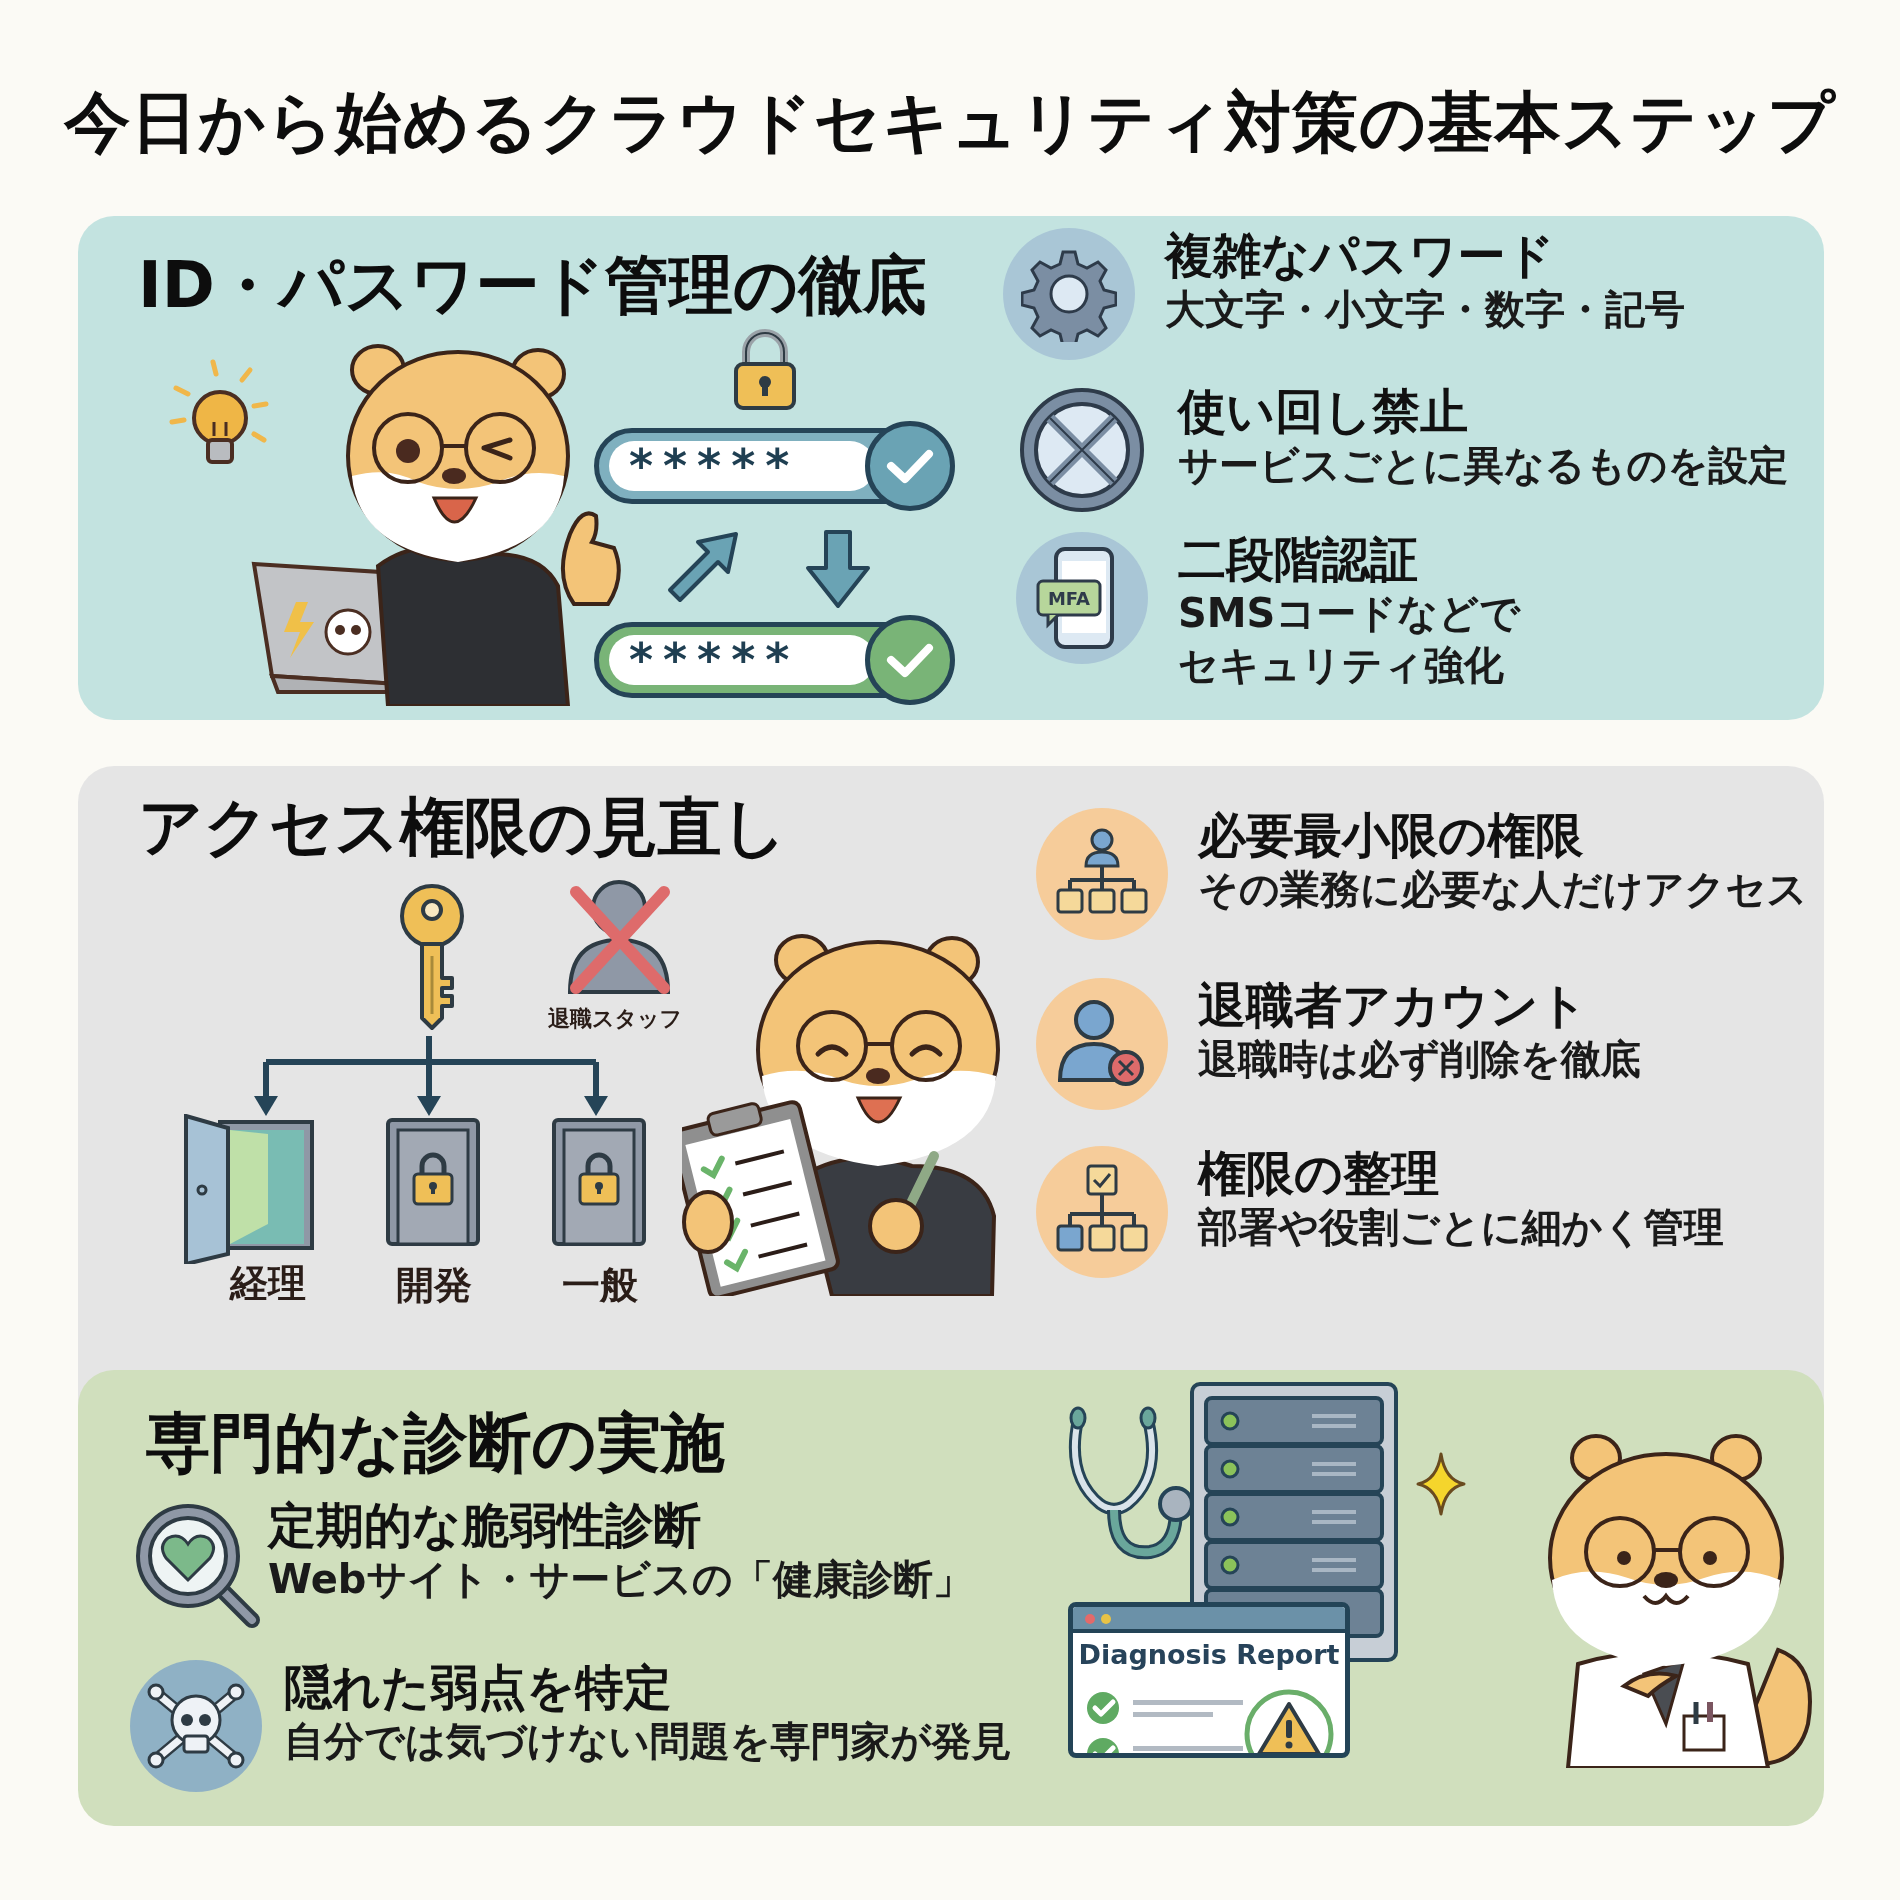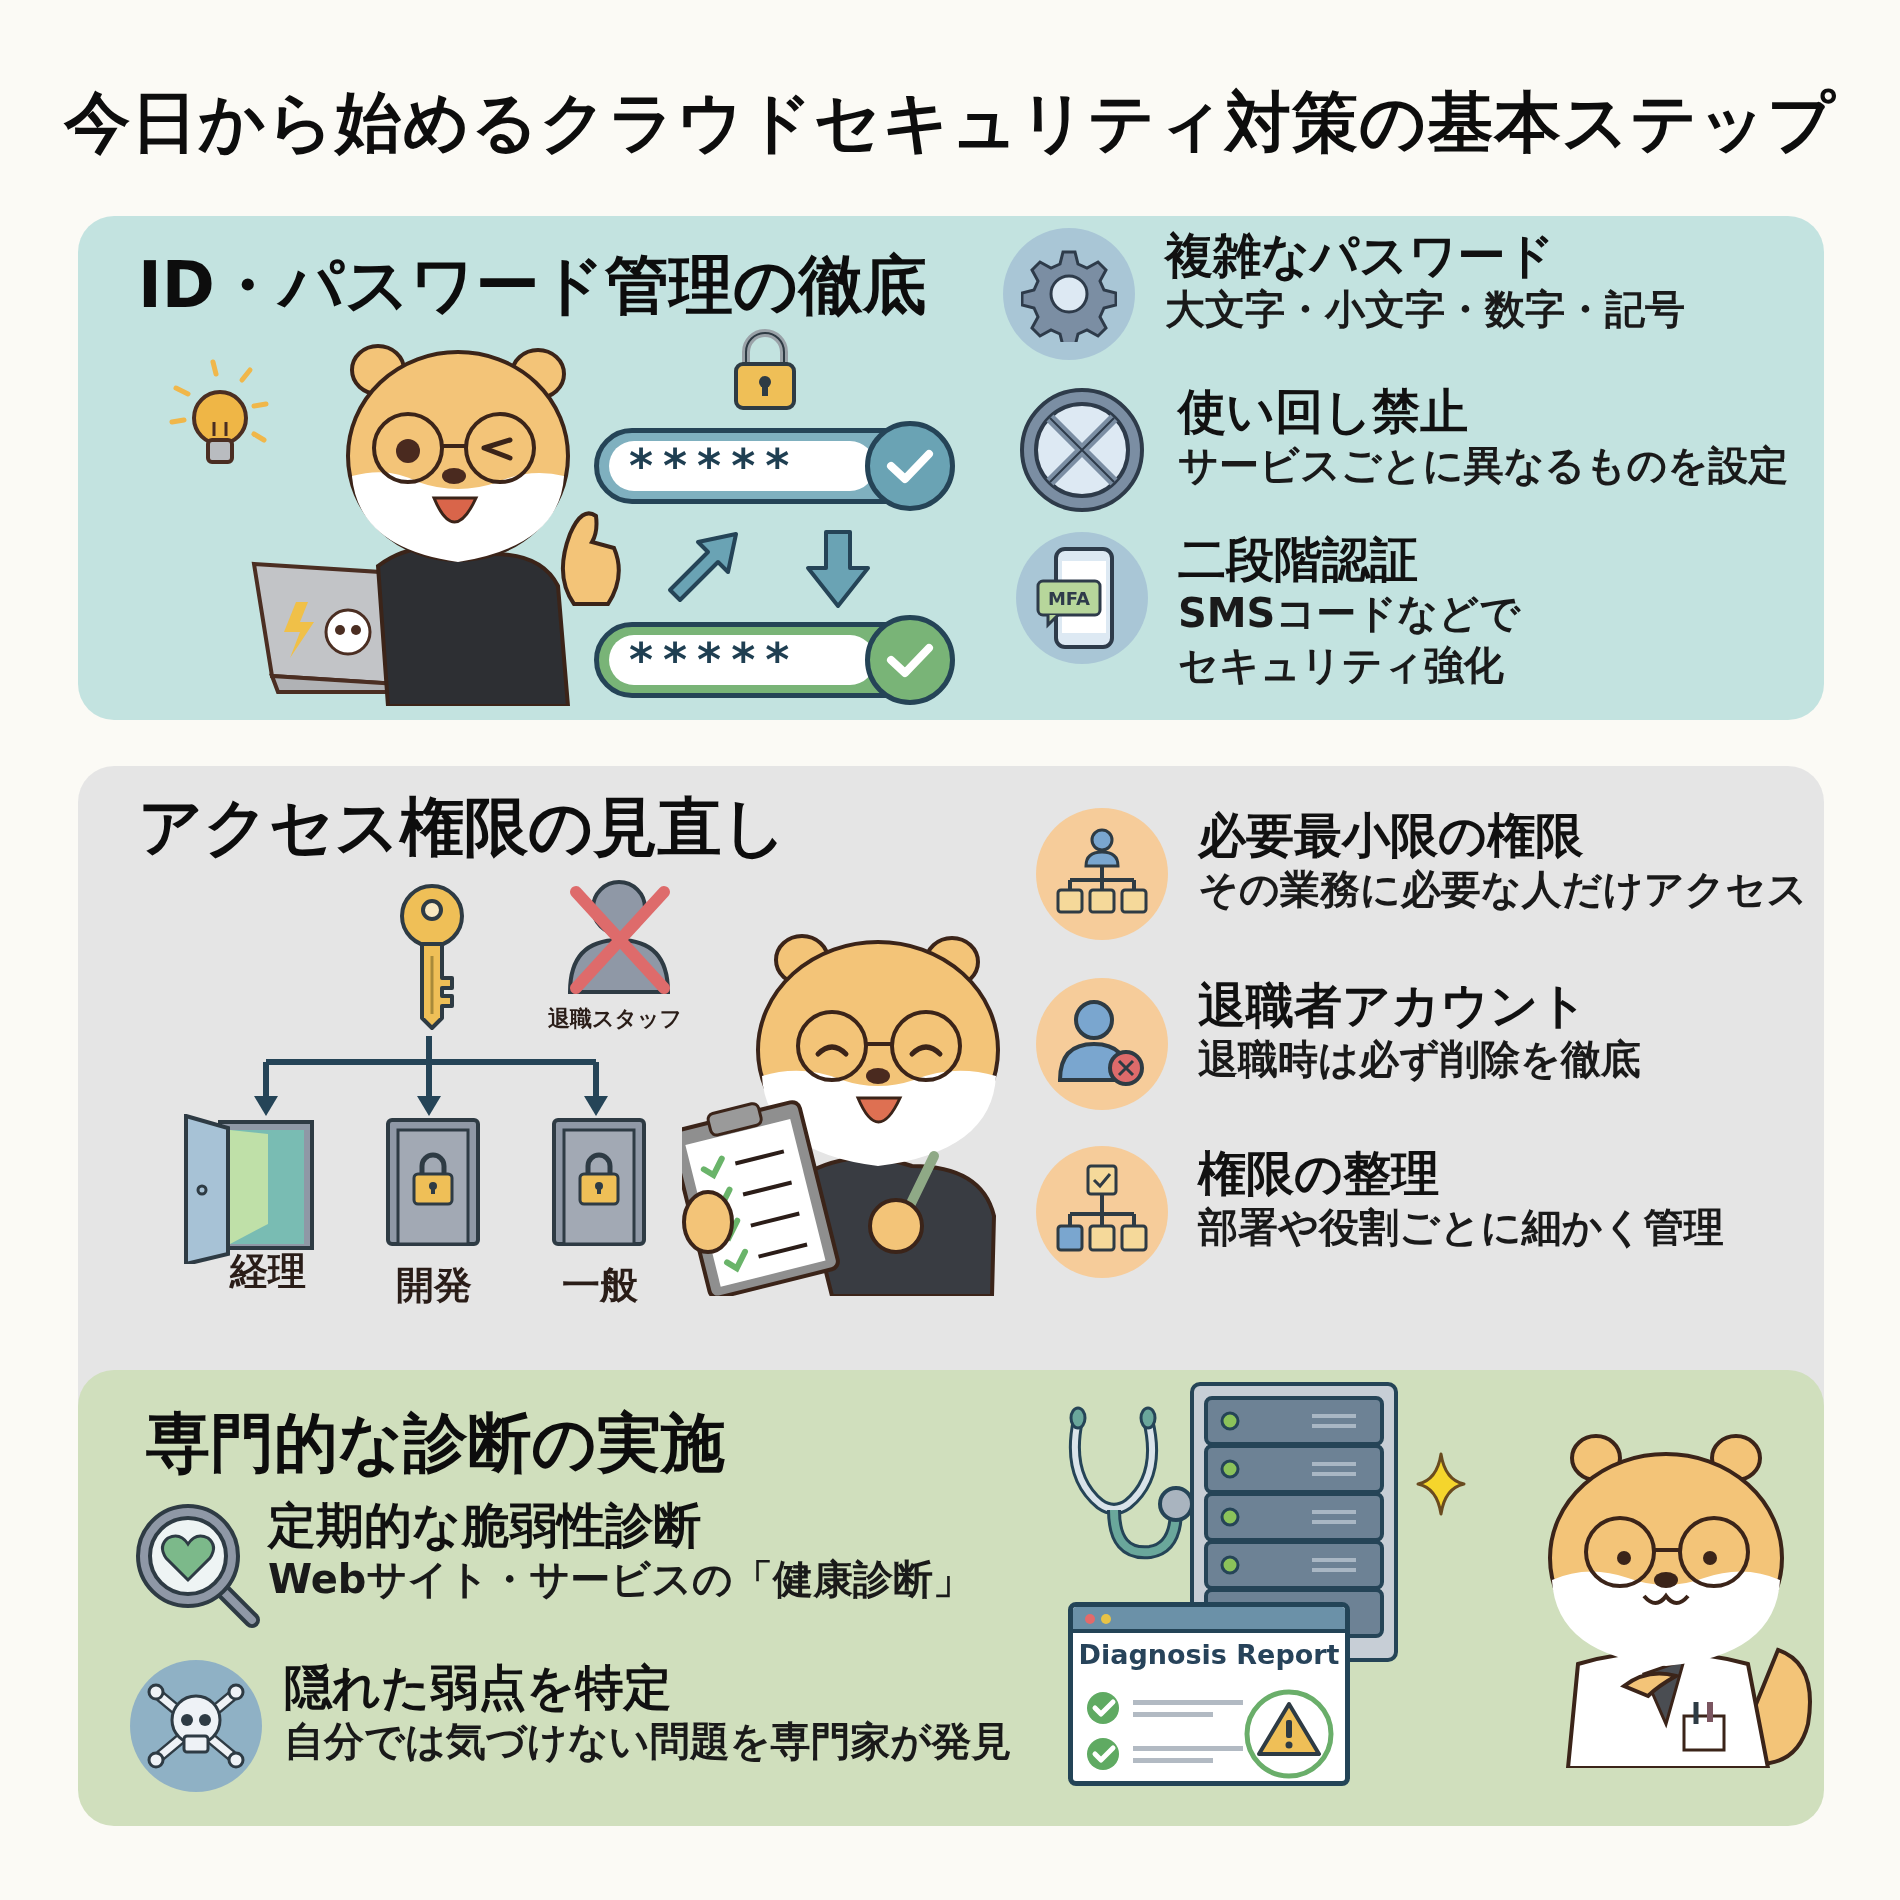--- a/index.html
+++ b/index.html
@@ -46,21 +46,21 @@
   .pw-text { position: relative; font-size: 46px; font-weight: bold; color: #1f3f52; letter-spacing: 10px; margin-left: 6px; }
   .pw-check {
     position: absolute; right: -16px; top: -12px; width: 90px; height: 90px; border-radius: 50%;
     border: 5px solid #254457; display: flex; align-items: center; justify-content: center;
   }
 
   .dept-label { position: absolute; font-size: 38px; font-weight: bold; color: #2a1d18; text-align: center; width: 140px; }
   .staff-label { position: absolute; font-size: 22px; font-weight: bold; color: #2a1d18; }
 
   .report {
-    position: absolute; left: 1068px; top: 1602px; width: 282px; height: 184px;
+    position: absolute; left: 1068px; top: 1602px; width: 282px; height: 156px;
     background: #fff; border: 5px solid #234457; border-radius: 8px; overflow: hidden;
   }
   .report-bar { height: 26px; background: #6b91a8; border-bottom: 4px solid #234457; position: relative; }
   .report-title { text-align: center; font-size: 27px; font-weight: bold; color: #27435a; margin-top: 6px; font-family: "DejaVu Sans", sans-serif; }
 </style>
 </head>
 <body>
 
 <h1 class="page-title">今日から始めるクラウドセキュリティ対策の基本ステップ</h1>
 
@@ -262,21 +262,21 @@
     <svg width="98" height="132" viewBox="0 0 98 132">
       <rect x="4" y="4" width="90" height="124" rx="4" fill="#8f98a6" stroke="#2e3b44" stroke-width="4"></rect>
       <rect x="14" y="14" width="70" height="114" fill="#a2a9b4" stroke="#2e3b44" stroke-width="3"></rect>
       <path d="M38 60 V50 A11 11 0 0 1 60 50 V60" fill="none" stroke="#2e3b44" stroke-width="5"></path>
       <rect x="30" y="58" width="38" height="30" rx="4" fill="#efbf57" stroke="#2e3b44" stroke-width="3"></rect>
       <circle cx="49" cy="70" r="4" fill="#2e3b44"></circle>
         <rect x="47" y="70" width="4" height="8" fill="#2e3b44"></rect>
     </svg>
   </div>
 
-  <span class="dept-label" style="left:120px; top:480px;">経理</span>
+  <span class="dept-label" style="left:120px; top:492px;">経理</span>
   <span class="dept-label" style="left:286px; top:494px;">開発</span>
   <span class="dept-label" style="left:452px; top:494px;">一般</span>
 
   <div class="abs" style="left:604px; top:160px;">
     <svg width="340" height="370" viewBox="0 0 340 370">
       <path d="M120 250 Q170 220 230 240 Q300 240 312 290 L310 370 L150 370 Z" fill="#393c42" stroke="#3b2419" stroke-width="4"></path>
       <ellipse cx="120" cy="34" rx="26" ry="24" fill="#f3c478" stroke="#3b2419" stroke-width="4"></ellipse>
       <ellipse cx="270" cy="36" rx="26" ry="24" fill="#f3c478" stroke="#3b2419" stroke-width="4"></ellipse>
       <ellipse cx="196" cy="124" rx="120" ry="108" fill="#f3c478" stroke="#3b2419" stroke-width="4"></ellipse>
       <path d="M80 150 Q120 138 160 154 Q196 166 232 154 Q272 138 314 150 Q310 226 196 240 Q84 226 80 150 Z" fill="#fff"></path>

